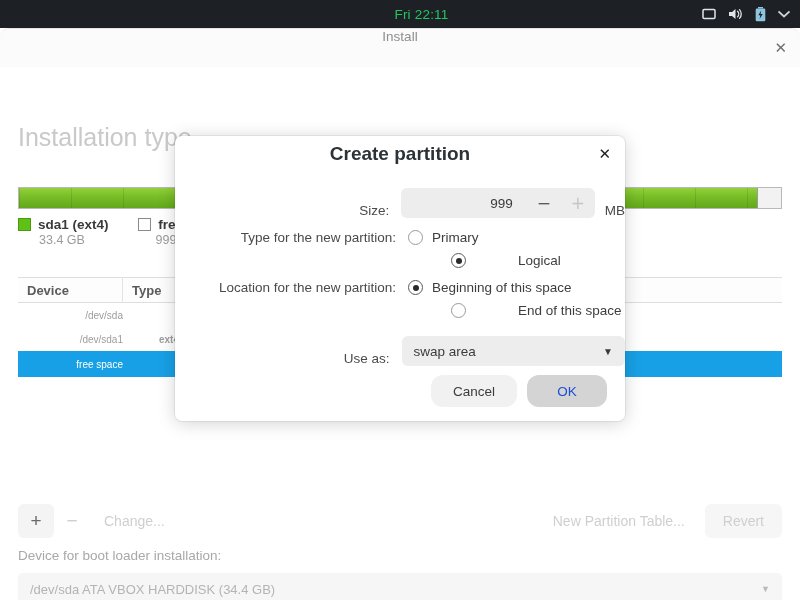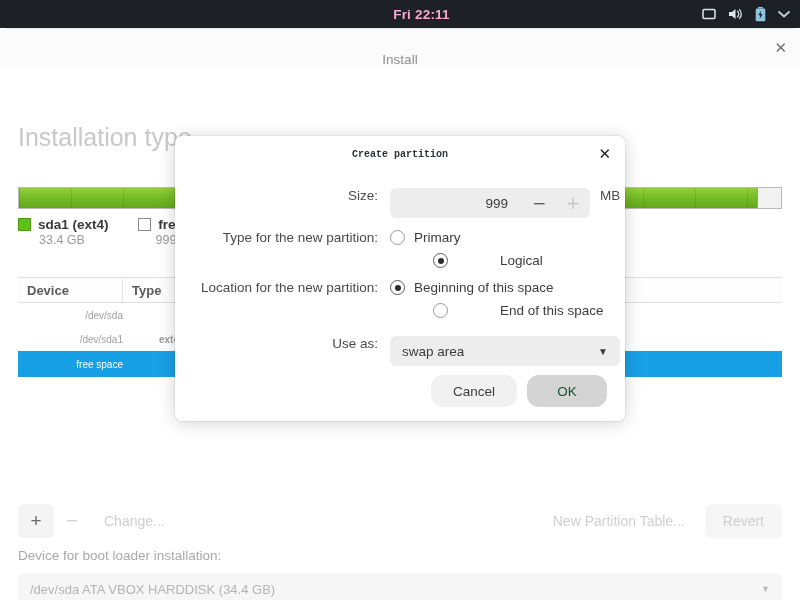--- a/index.html
+++ b/index.html
@@ -12,21 +12,21 @@
 
   #screen { position: relative; width: 800px; height: 600px; background: #ffffff; }
 
   
   .sysbar {
     position: absolute; left: 0; top: 0; width: 800px; height: 28px;
     background: #1d2125;
     display: flex; align-items: center; justify-content: center;
   }
   .sysbar-clock {
-    font-size: 13.5px; font-weight: bold; color: #f9a8d4;
+    font-size: 13.5px; font-weight: normal; color: #22c55e;
     letter-spacing: 0.2px;
     padding-left: 43px;
   }
   .sysbar-tray {
     position: absolute; right: 6px; top: 0; height: 28px;
     display: flex; align-items: center; gap: 12px; padding-right: 4px;
   }
   .tray-ico { display: flex; align-items: center; justify-content: center; }
 
   
@@ -34,21 +34,21 @@
     position: absolute; left: 0; top: 28px; width: 800px; height: 572px;
     background: #fcfcfc;
     border-top-left-radius: 9px; border-top-right-radius: 9px;
     border-top: 1px solid #e3e3e3;
     overflow: hidden;
   }
   .titlebar {
     position: relative; height: 38px;
     background: #fbfbfb;
     border-top-left-radius: 9px; border-top-right-radius: 9px;
-    display: flex; align-items: flex-end; justify-content: center;
+    display: flex; align-items: flex-start; justify-content: center;
   }
   .titlebar-text { font-size: 13.5px; color: #8e8e8e; }
   .titlebar-close {
     position: absolute; right: 13px; top: 50%; transform: translateY(-50%);
     font-size: 15px; color: #6f6f6f; line-height: 1; cursor: default;
     font-family: "DejaVu Sans", sans-serif;
   }
 
   
   .page { position: relative; width: 800px; height: 534px; background: #ffffff; }
@@ -136,28 +136,28 @@
   .dialog {
     position: absolute; left: 175px; top: 136px; width: 450px; height: 285px;
     background: #ffffff;
     border-radius: 7px;
     box-shadow: 0 2px 18px rgba(0,0,0,0.18), 0 0 0 1px rgba(0,0,0,0.06);
     overflow: hidden;
   }
   .dlg-title-row {
     position: relative; height: 36px; display: flex; align-items: center; justify-content: center;
   }
-  .dlg-title { font-size: 10px; font-weight: bold; color: #2c3338; font-family: Liberation Mono, monospace; }
+  .dlg-title { font-size: 19px; font-weight: bold; color: #2c3338; }
   .dlg-close {
     position: absolute; right: 14px; top: 50%; transform: translateY(-50%);
     font-size: 15px; font-weight: bold; color: #222; line-height: 1;
     font-family: "DejaVu Sans", sans-serif;
   }
 
-  .frow { display: flex; align-items: flex-start; }
+  .frow { display: flex; align-items: flex-end; padding-left: 18px; }
   .flabel {
     width: 215px; text-align: right; padding-right: 12px;
     font-size: 13.5px; color: #4a4a4a;
   }
 
   
   .size-row { margin-top: 16px; }
   .spinner {
     width: 200px; height: 30px; background: #ededed; border-radius: 6px;
     display: flex; align-items: center;
@@ -199,21 +199,21 @@
 
   .dlg-actions {
     position: absolute; right: 18px; bottom: 14px; display: flex; gap: 10px;
   }
   .dbtn {
     height: 32px; min-width: 80px; padding: 0 22px; border-radius: 12px;
     display: flex; align-items: center; justify-content: center;
     font-size: 13.5px;
   }
   .dbtn.cancel { background: #f1f1f1; color: #3c3c3c; }
-  .dbtn.ok { background: #d4d4d4; color: #14532d; }
+  .dbtn.ok { background: #d4d4d4; color: #1d4ed8; }
 </style>
 </head>
 <body>
 
 <div id="screen">
 
   <div class="sysbar">
     <div class="sysbar-clock">Fri 22:11</div>
     <div class="sysbar-tray">
       <span class="tray-ico">

